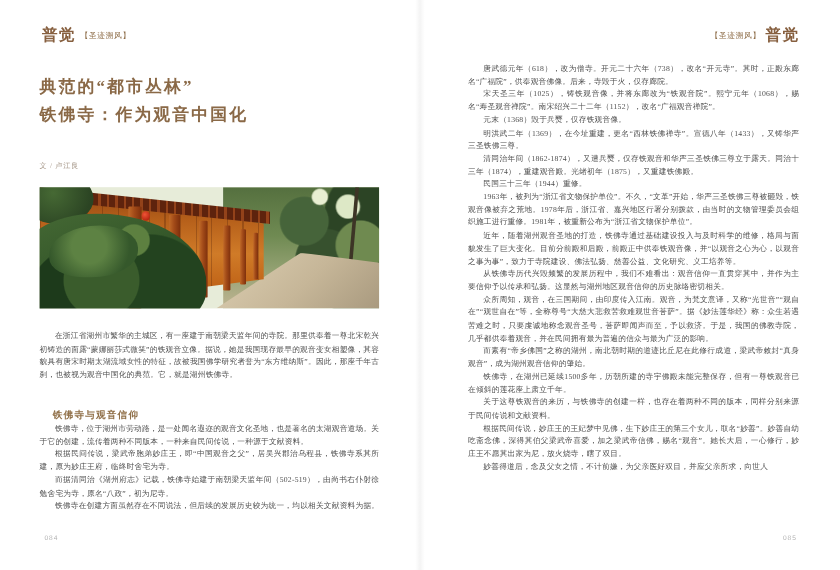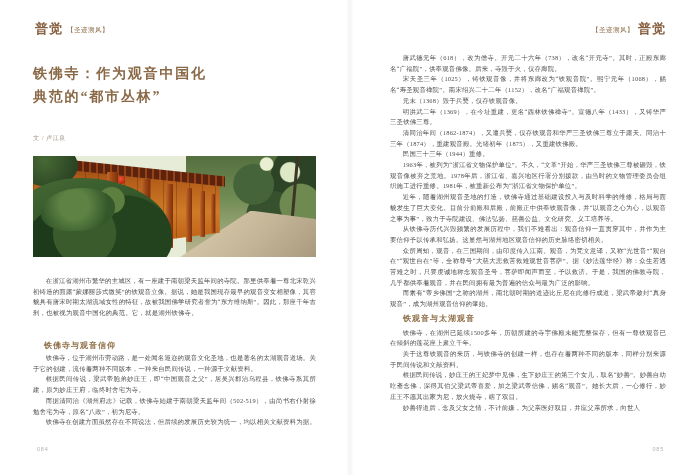--- a/index.html
+++ b/index.html
@@ -98,22 +98,22 @@
 
 <div class="spread">
 
   <section class="page left">
     <header class="ph left-h">
       <span class="logo">普觉</span>
       <span class="coltag">【圣迹溯风】</span>
     </header>
 
     <h1 class="title">
+      <span class="tl">典范的“都市丛林”</span>
       <span class="tl">铁佛寺：作为观音中国化</span>
-      <span class="tl">典范的“都市丛林”</span>
     </h1>
 
     <div class="byline">文 / 卢江良</div>
 
     <figure class="photo">
       <div class="p-trees"></div>
       <div class="p-trunk"></div>
       <div class="p-path"></div>
       <div class="p-wall"></div>
       <div class="p-eave"></div>
@@ -159,21 +159,20 @@
       <p>元末（1368）毁于兵燹，仅存铁观音像。</p>
       <p>明洪武二年（1369），在今址重建，更名“西林铁佛禅寺”。宣德八年（1433），又铸华严三圣铁佛三尊。</p>
       <p>清同治年间（1862-1874），又遭兵燹，仅存铁观音和华严三圣铁佛三尊立于露天。同治十三年（1874），重建观音殿。光绪初年（1875），又重建铁佛殿。</p>
       <p>民国三十三年（1944）重修。</p>
       <p>1963年，被列为“浙江省文物保护单位”。不久，“文革”开始，华严三圣铁佛三尊被砸毁，铁观音像被弃之荒地。1978年后，浙江省、嘉兴地区行署分别拨款，由当时的文物管理委员会组织施工进行重修。1981年，被重新公布为“浙江省文物保护单位”。</p>
       <p>近年，随着湖州观音圣地的打造，铁佛寺通过基础建设投入与及时科学的维修，格局与面貌发生了巨大变化。目前分前殿和后殿，前殿正中供奉铁观音像，并“以观音之心为心，以观音之事为事”，致力于寺院建设、佛法弘扬、慈善公益、文化研究、义工培养等。</p>
       <p>从铁佛寺历代兴毁频繁的发展历程中，我们不难看出：观音信仰一直贯穿其中，并作为主要信仰予以传承和弘扬。这显然与湖州地区观音信仰的历史脉络密切相关。</p>
       <p>众所周知，观音，在三国期间，由印度传入江南。观音，为梵文意译，又称“光世音”“观自在”“观世自在”等，全称尊号“大慈大悲救苦救难观世音菩萨”。据《妙法莲华经》称：众生若遇苦难之时，只要虔诚地称念观音圣号，菩萨即闻声而至，予以救济。于是，我国的佛教寺院，几乎都供奉着观音，并在民间拥有最为普遍的信众与最为广泛的影响。</p>
       <p>而素有“帝乡佛国”之称的湖州，南北朝时期的道迹比丘尼在此修行成道，梁武帝敕封“真身观音”，成为湖州观音信仰的肇始。</p>
 
-      <h2 class="sec sec2h">铁观音与太湖观音</h2>
 
       <p>铁佛寺，在湖州已延续1500多年，历朝所建的寺宇佛殿未能完整保存，但有一尊铁观音已在倾斜的莲花座上肃立千年。</p>
       <p>关于这尊铁观音的来历，与铁佛寺的创建一样，也存在着两种不同的版本，同样分别来源于民间传说和文献资料。</p>
       <p>根据民间传说，妙庄王的王妃梦中见佛，生下妙庄王的第三个女儿，取名“妙善”。妙善自幼吃斋念佛，深得其伯父梁武帝喜爱，加之梁武帝信佛，赐名“观音”。她长大后，一心修行，妙庄王不愿其出家为尼，放火烧寺，瞎了双目。</p>
       <p>妙善得道后，念及父女之情，不计前嫌，为父亲医好双目，并应父亲所求，向世人</p>
     </div>
 
     <div class="pagenum pr">085</div>
   </section>
 

